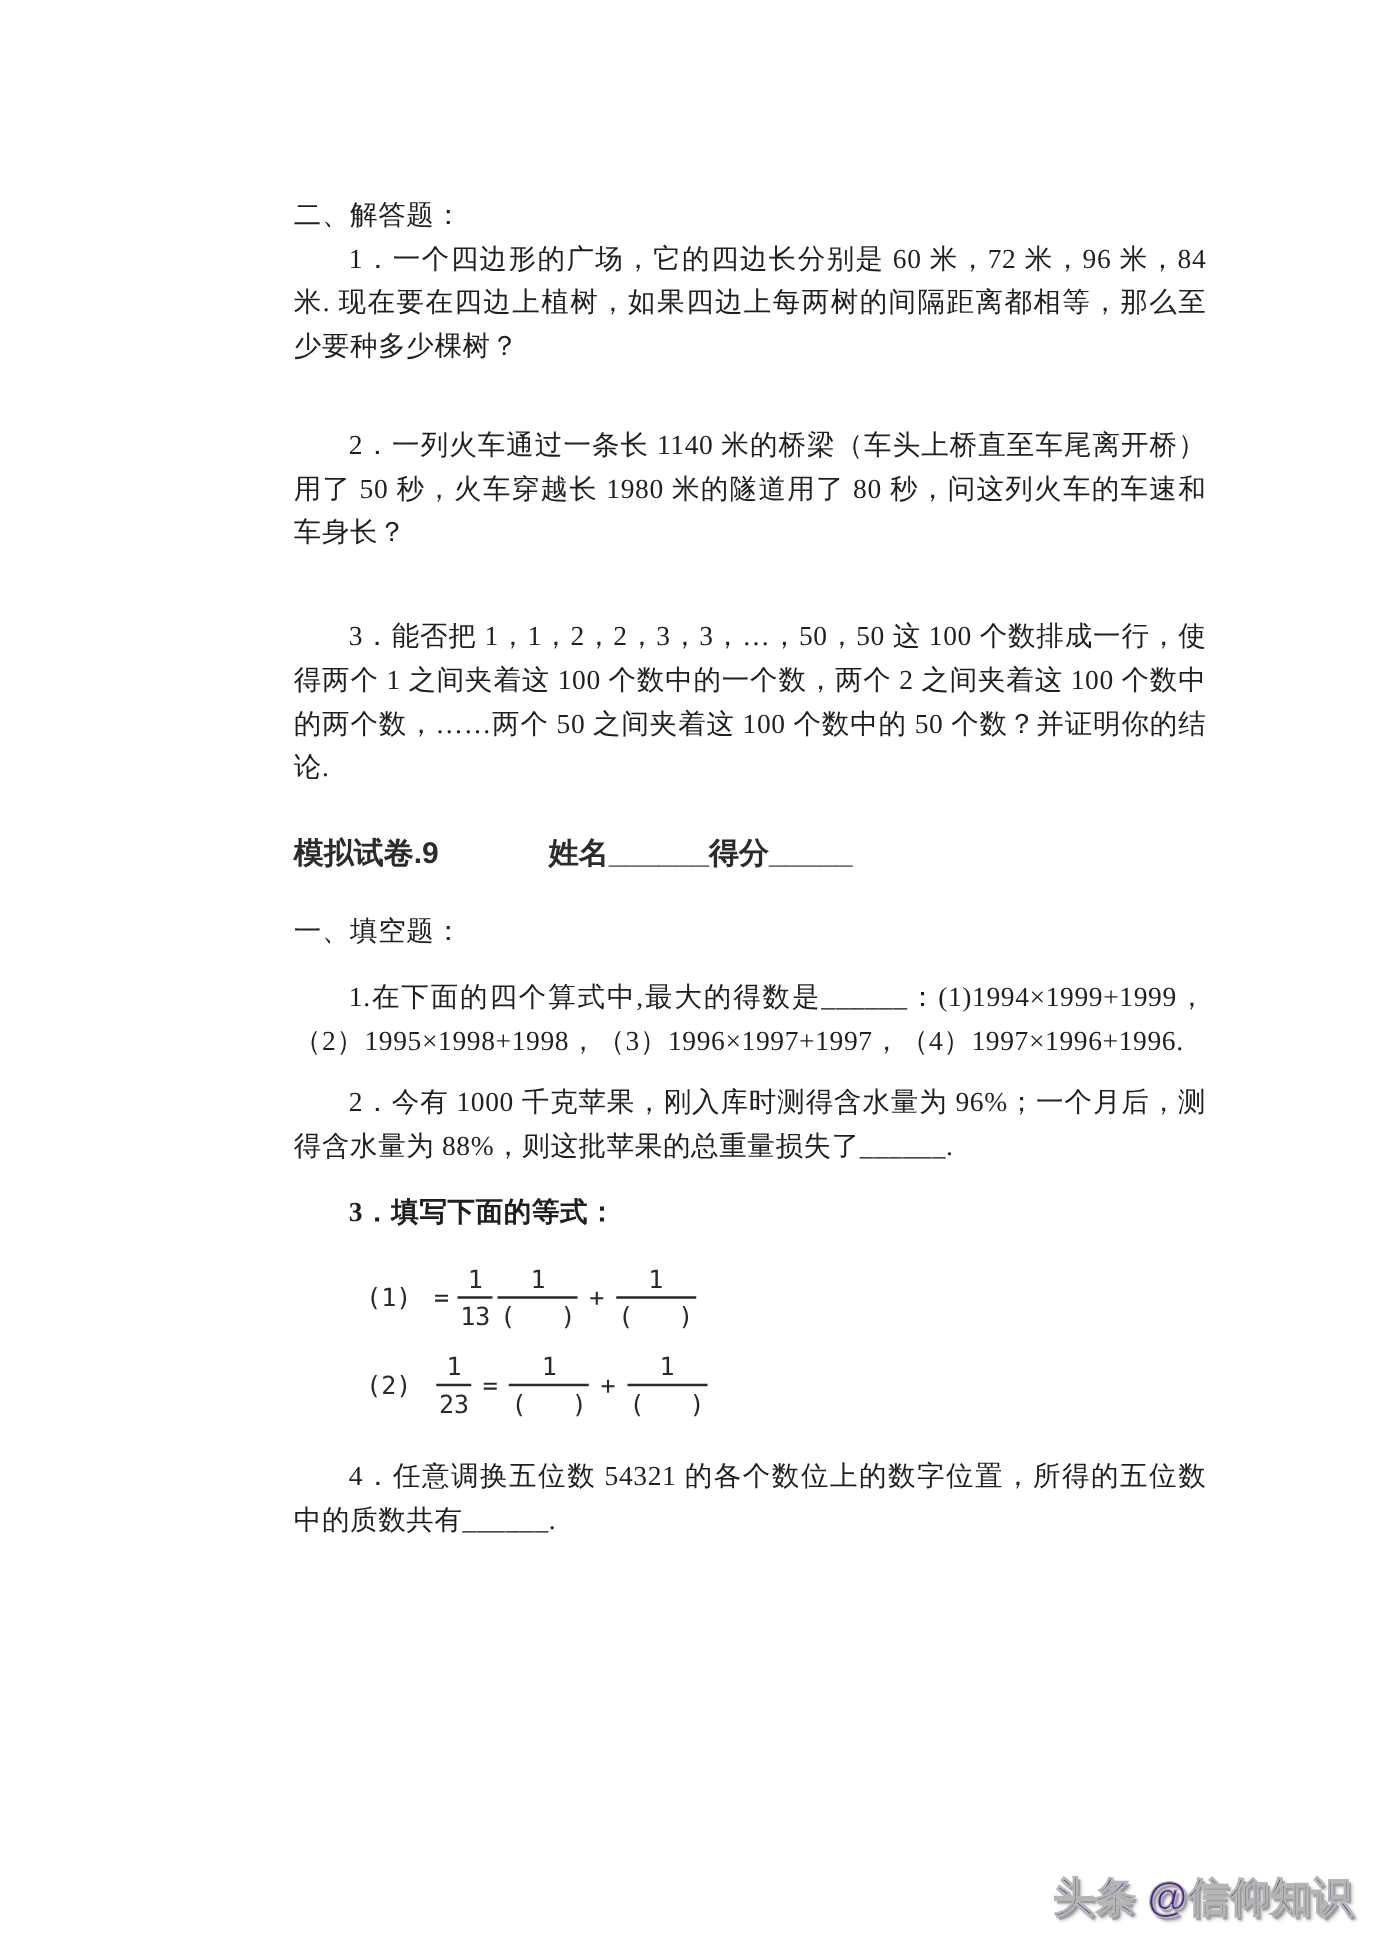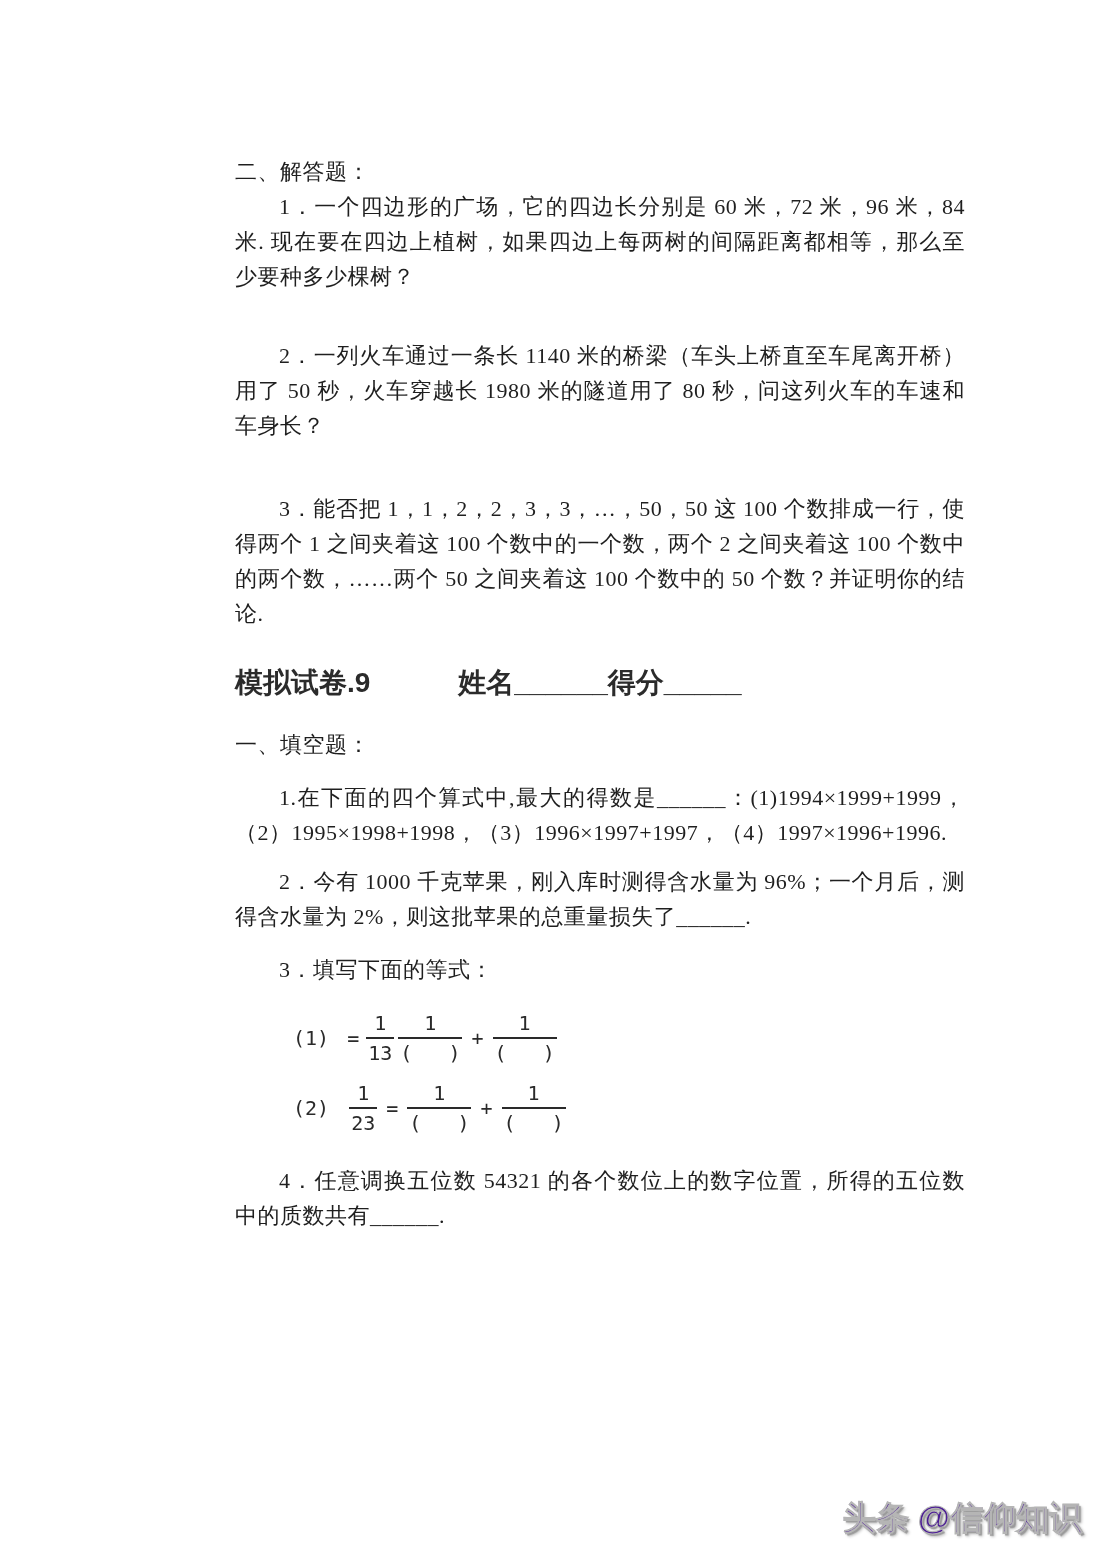--- a/index.html
+++ b/index.html
@@ -31,26 +31,26 @@
     letter-spacing: 0.5px;
   }
   .noindent { text-indent: 0; }
   .mb-q1 { margin-bottom: 44px; }
   .mb-q2 { margin-bottom: 48px; }
   .mb-q3 { margin-bottom: 34px; }
   .mb-q4 { margin-bottom: 86px; }
   .mb-s1head { margin-bottom: 18px; }
   .mb-f1 { margin-bottom: 14px; }
   .mb-f2 { margin-bottom: 18px; }
-  .mb-lead { margin-bottom: 24px; }
+  .mb-lead { margin-bottom: 24px; font-weight: bold; }
 
   .paper-header {
     font-family: "Liberation Sans", "DejaVu Sans", sans-serif;
     font-weight: 600;
-    font-size: 28px;
+    font-size: 24px;
     line-height: 36px;
     color: #2b2b2b;
     margin-bottom: 26px;
     white-space: nowrap;
   }
   .name-score { margin-left: 88px; }
   .blank { letter-spacing: 0; }
 
   .equations {
     margin: 0 0 28px 58px;
@@ -113,21 +113,21 @@
 
 
   <div class="paper-header">
     <span>模拟试卷.9</span><span class="name-score"><span>姓名</span><span class="blank">______</span><span>得分</span><span class="blank">_____</span></span>
   </div>
 
   <p class="para noindent mb-s1head">一、填空题：</p>
 
   <p class="para mb-f1">1.在下面的四个算式中,最大的得数是______：(1)1994×1999+1999，（2）1995×1998+1998，（3）1996×1997+1997，（4）1997×1996+1996.</p>
 
-  <p class="para mb-f2">2．今有 1000 千克苹果，刚入库时测得含水量为 96%；一个月后，测得含水量为 2%，则这批苹果的总重量损失了______.</p>
+  <p class="para mb-f2">2．今有 1000 千克苹果，刚入库时测得含水量为 96%；一个月后，测得含水量为 88%，则这批苹果的总重量损失了______.</p>
 
   <p class="para mb-lead">3．填写下面的等式：</p>
 
   <div class="equations">
 
     <div class="eq-row">
       <span class="eq-label">(1)</span>
       <span class="eq-op tight">=</span>
       <span class="frac">
         <span class="num">1</span>

